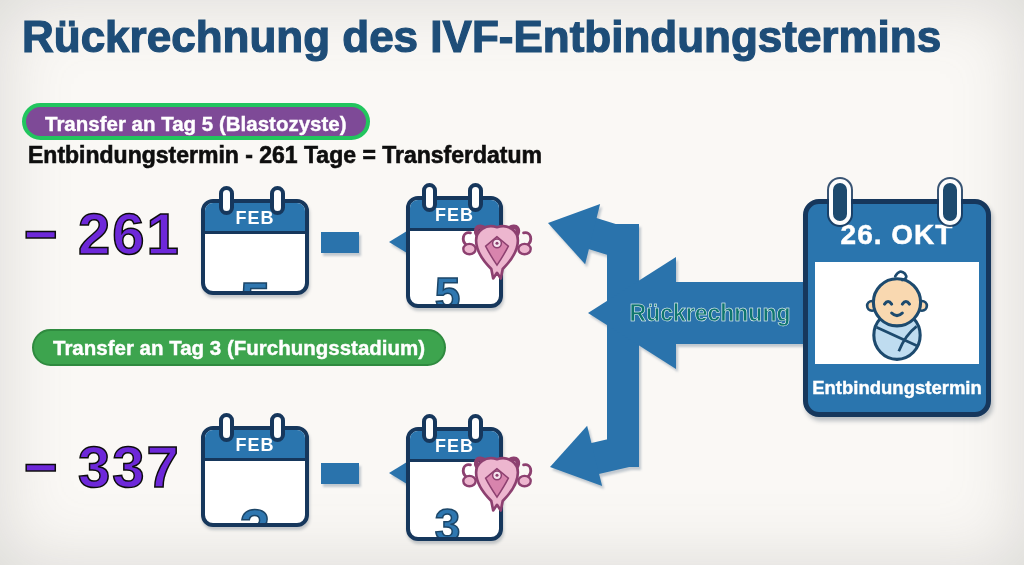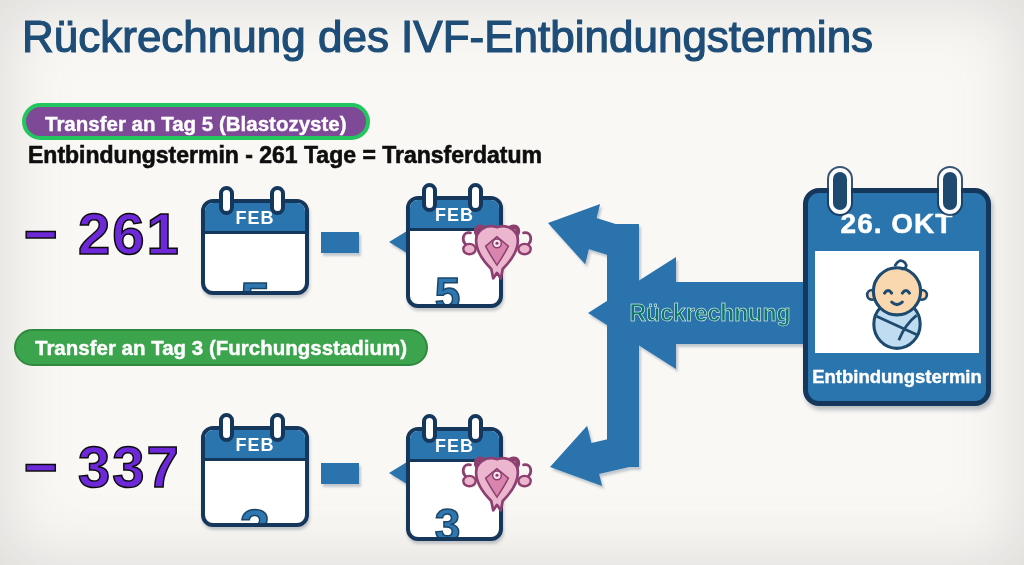--- a/index.html
+++ b/index.html
@@ -23,31 +23,31 @@
     box-shadow:inset 0 0 70px rgba(110,110,105,.22);
     overflow:hidden;
   }
   .arrows{position:absolute;inset:0;z-index:1;pointer-events:none;
           filter:drop-shadow(2px 3px 1px rgba(25,60,95,.25));}
   .arrow-fill{fill:var(--arrow-blue);}
   .arrow-stroke{stroke:var(--arrow-blue);fill:none;}
 
   .title{
     position:absolute;left:22px;top:12px;width:985px;z-index:2;
-    font-size:44px;font-weight:normal;color:var(--title-blue);
+    font-size:44px;font-weight:bold;color:var(--title-blue);
     -webkit-text-stroke:1.2px var(--title-blue);
     white-space:nowrap;
   }
   .badge{
     position:absolute;z-index:2;height:37px;line-height:34px;
     border-radius:19px;padding:0 19px;font-size:20.5px;font-weight:bold;color:#fff;
     -webkit-text-stroke:.4px #fff;white-space:nowrap;
   }
   .badge1{left:22px;top:103px;background:var(--badge-day5-purple);border:4px solid #22c55e;}
-  .badge2{left:14px;top:329px;background:var(--badge-day3-green);border:2px solid #2f8a3f;}
+  .badge2{left:32px;top:329px;background:var(--badge-day3-green);border:2px solid #2f8a3f;}
   .formula{
     position:absolute;z-index:2;font-size:23px;font-weight:bold;color:#0e0e0e;
     -webkit-text-stroke:.6px #0e0e0e;white-space:nowrap;text-align:right;
   }
   .formula1{left:28px;top:142px;}
   .formula2{left:28px;top:376px;}
   .bignum{
     position:absolute;z-index:2;font-size:58px;font-weight:bold;color:#6d28d9;
     -webkit-text-stroke:1.5px #0c0c0c;white-space:nowrap;letter-spacing:2px;
   }
@@ -86,21 +86,21 @@
   .cal2{left:406px;top:183px;width:97px;}  .cal2 .cal-body{height:112px;}
   .cal3{left:201px;top:413px;width:108px;} .cal3 .cal-body{height:101px;}
   .cal4{left:406px;top:414px;width:97px;}  .cal4 .cal-body{height:114px;}
   .cal-to .cal-day{font-size:46px;padding-right:14px;}
 
   .uterus{position:absolute;z-index:4;width:76px;height:76px;}
   .uterus1{left:459px;top:212px;}
   .uterus2{left:459px;top:444px;}
 
   
-  .bigcal{position:absolute;left:803px;top:168px;width:188px;z-index:2;}
+  .bigcal{position:absolute;left:803px;top:179px;width:188px;z-index:2;}
   .bigcal .ring{
     position:absolute;top:0;width:22px;height:46px;z-index:3;
     background:#1d4a6e;border:4px solid #fdfdfd;border-radius:12px;
     box-shadow:0 0 0 2px rgba(22,55,92,.85);
   }
   .bigcal .ringA{left:26px;} .bigcal .ringB{left:136px;}
   .big-body{
     margin-top:20px;height:218px;background:var(--calendar-blue);
     border:5px solid var(--outline-navy);border-radius:16px;
     display:flex;flex-direction:column;overflow:hidden;

